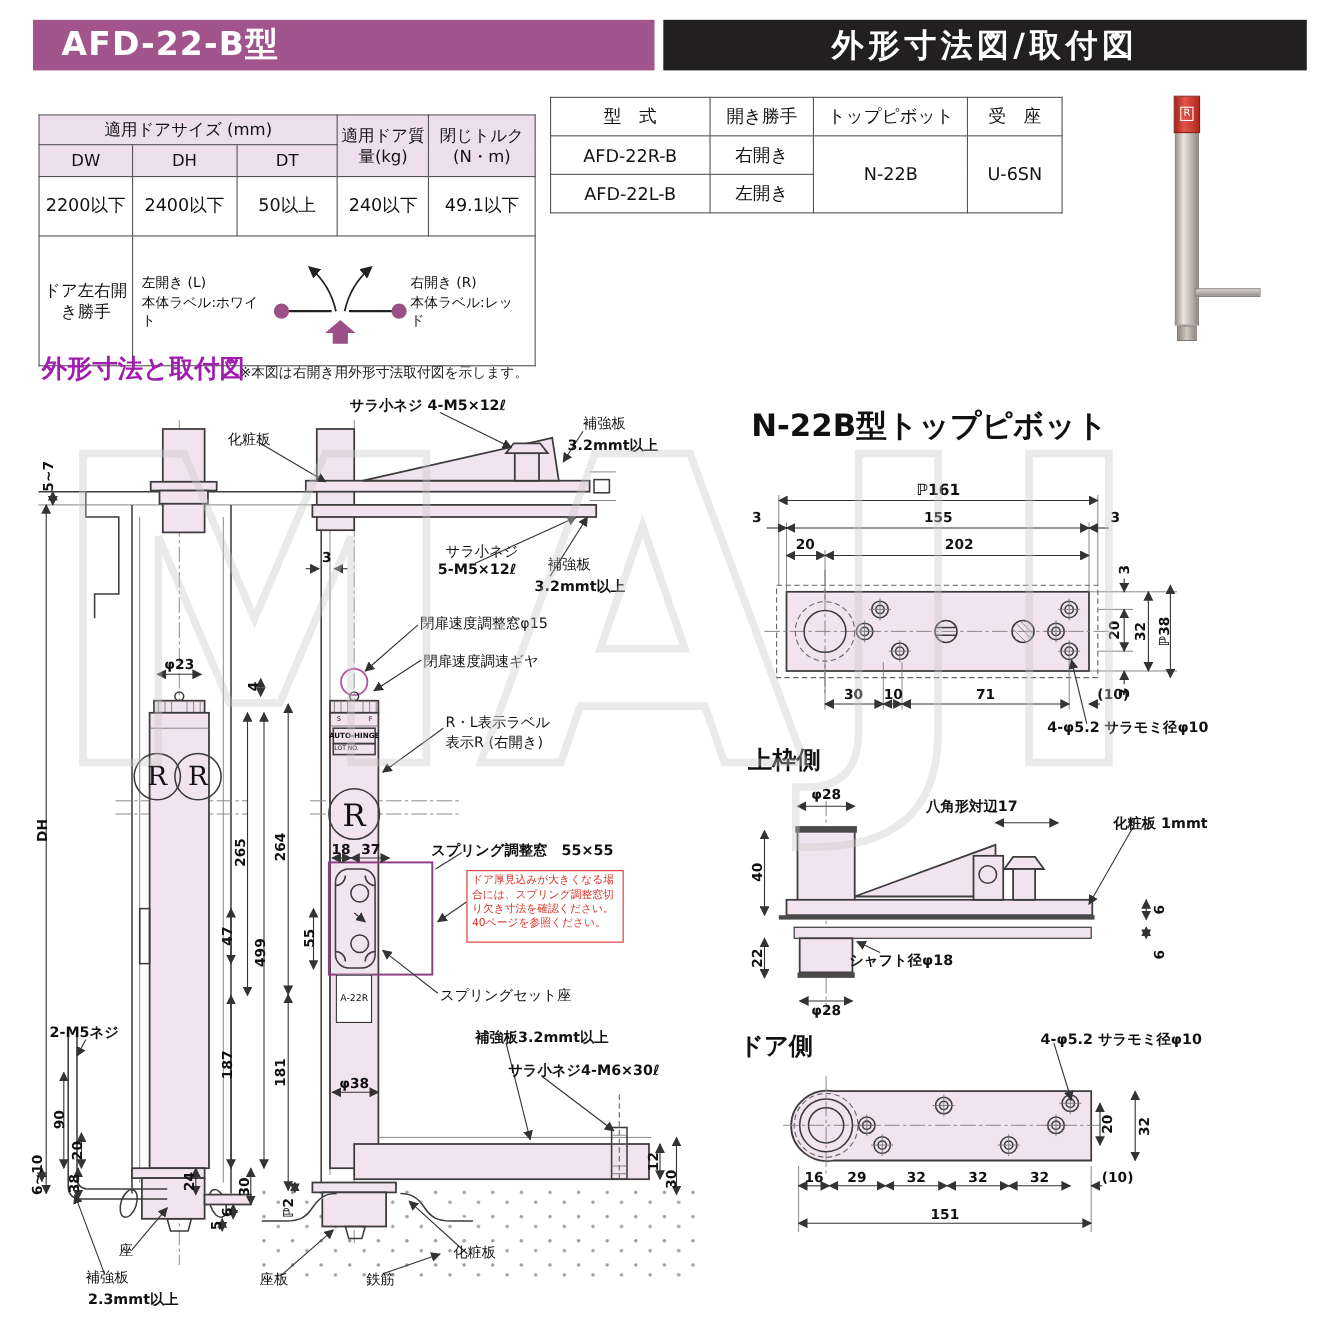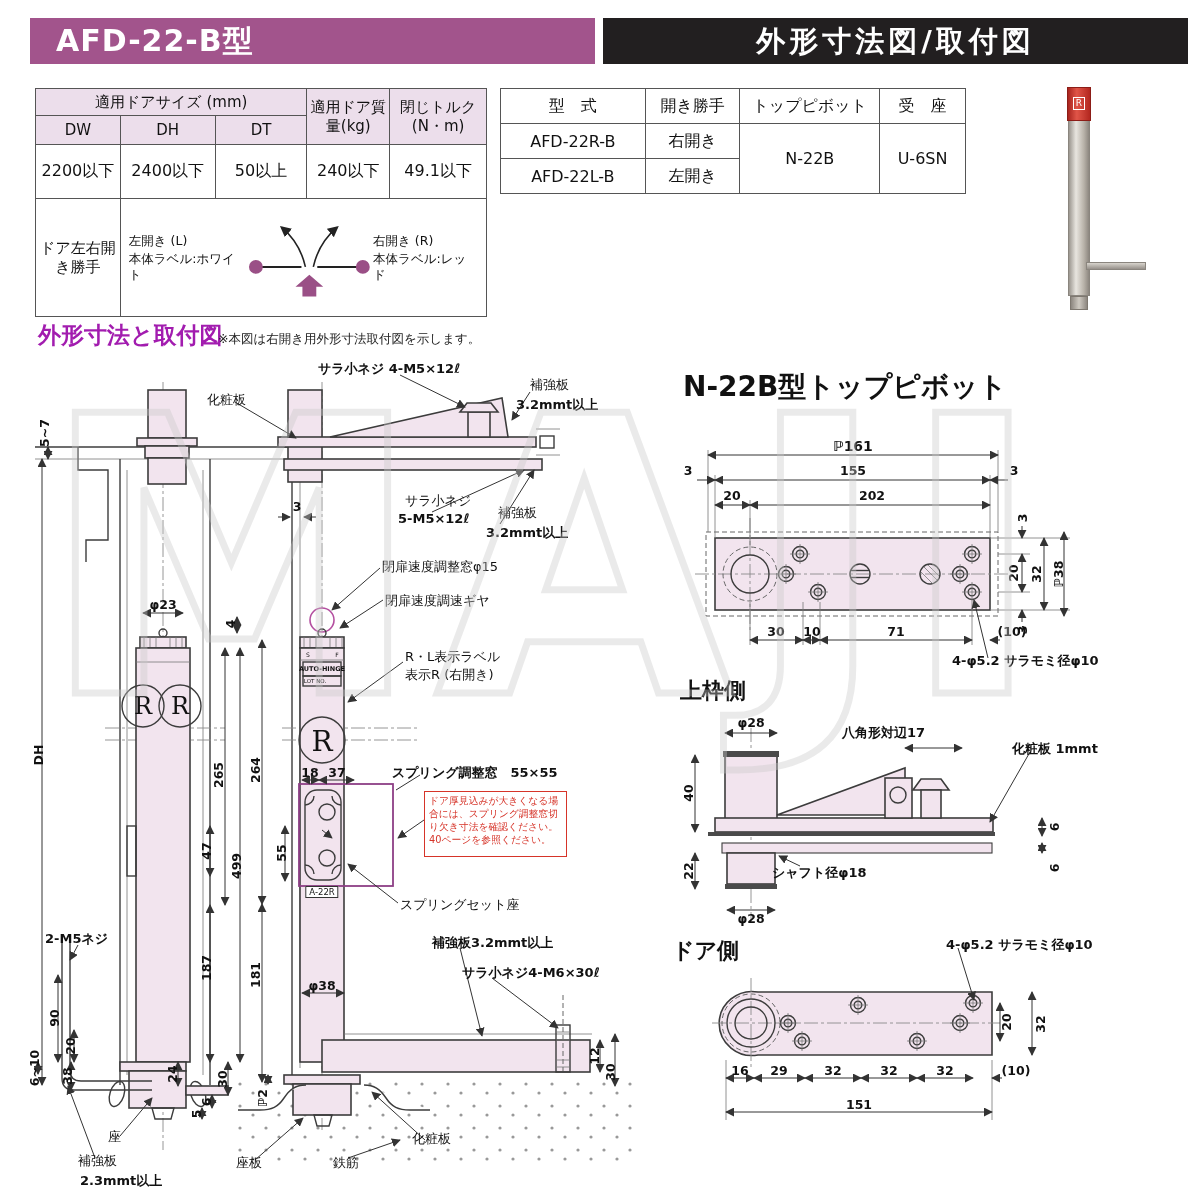--- a/index.html
+++ b/index.html
@@ -7,21 +7,21 @@
   .abs{position:absolute}
 
   
   .bar-left{left:30px;top:18px;width:565px;height:46px;background:#a2548c;color:#fff;font-size:30px;font-weight:bold;line-height:46px;padding-left:26px;letter-spacing:1px}
   .bar-right{left:603px;top:18px;width:585px;height:46px;background:#221f20;color:#fff;font-size:29px;font-weight:bold;line-height:46px;text-align:center;letter-spacing:4px}
 
   
   table{border-collapse:collapse;font-size:15px;color:#111}
   th,td{border:1.5px solid #555;text-align:center;vertical-align:middle;font-weight:normal}
   .hd{background:#ecdeeb}
-  .spec{left:35px;top:88px;width:452px}
+  .spec{left:35px;top:104px;width:452px}
   .spec td.val{height:54px;font-size:16px}
   .spec tr.h1 th{height:27px}
   .spec tr.h2 th{height:29px}
   .hand-cell{height:118px}
   .handing{display:flex;align-items:center;justify-content:space-between;padding:4px 8px;text-align:left}
   .hside{display:flex;flex-direction:column;gap:3px;font-size:12.5px;line-height:1.25}
   .model{left:500px;top:88px;width:466px}
   .model th,.model td{height:35px;font-size:16px}
 
   
@@ -39,21 +39,21 @@
   
   .lbl{position:absolute;font-size:13px;white-space:nowrap;z-index:2;color:#111}
   .b{font-weight:bold}
   .dim{position:absolute;font-size:12.5px;font-weight:bold;white-space:nowrap;z-index:2;transform:translate(-50%,-50%);color:#111}
   .rot{transform:translate(-50%,-50%) rotate(-90deg)}
   .t22{font-size:22px;font-weight:bold}
   .t24{font-size:28px;font-weight:bold}
   .tiny{font-size:6px;transform:translate(-50%,-50%)}
   .rmark{font-size:28px;transform:translate(-50%,-50%);font-family:"DejaVu Serif","Liberation Serif",serif}
   .rmark.small{font-size:24px}
-  .a22r{border:1.2px solid #333;font-size:8.5px;padding:0 3px;background:#fff;transform:translate(-50%,0)}
+  .a22r{border:1.2px solid #333;font-size:8.5px;padding:16px 3px;background:#fff;transform:translate(-50%,0)}
   .warn{position:absolute;left:424px;top:791px;width:143px;height:66px;border:1.5px solid #d63429;color:#d63429;font-size:9.8px;line-height:1.32;padding:3px 4px;z-index:2;background:#fff}
 
   .watermark{position:absolute;left:40px;top:368px;width:1140px;text-align:left;font-size:385px;font-weight:bold;line-height:1;letter-spacing:12px;color:transparent;-webkit-text-stroke:7px #c9c9c9;opacity:.38;z-index:3;pointer-events:none}
 
   svg.art{position:absolute;left:0;top:0;width:1200px;height:1200px;z-index:1}
   .pink{fill:#f2e4ee;stroke:#3c3c3c;stroke-width:1.6}
   .pinkl{fill:#f2e4ee;stroke:#3c3c3c;stroke-width:1.1}
   .wh{fill:#fff;stroke:#3c3c3c;stroke-width:1.4}
   .ln{fill:none;stroke:#3c3c3c;stroke-width:1.4}
   .tn{fill:none;stroke:#777;stroke-width:.8}

